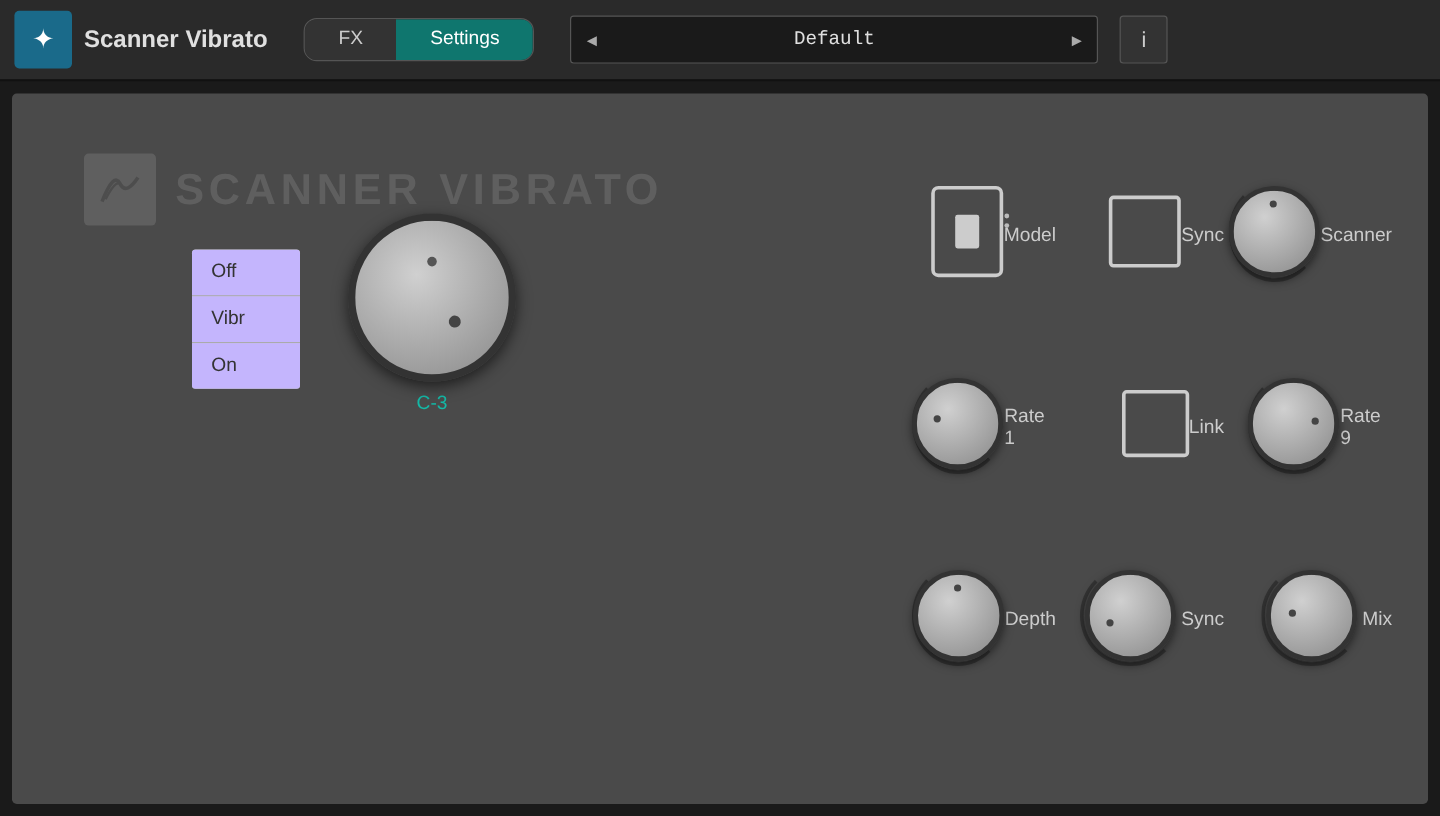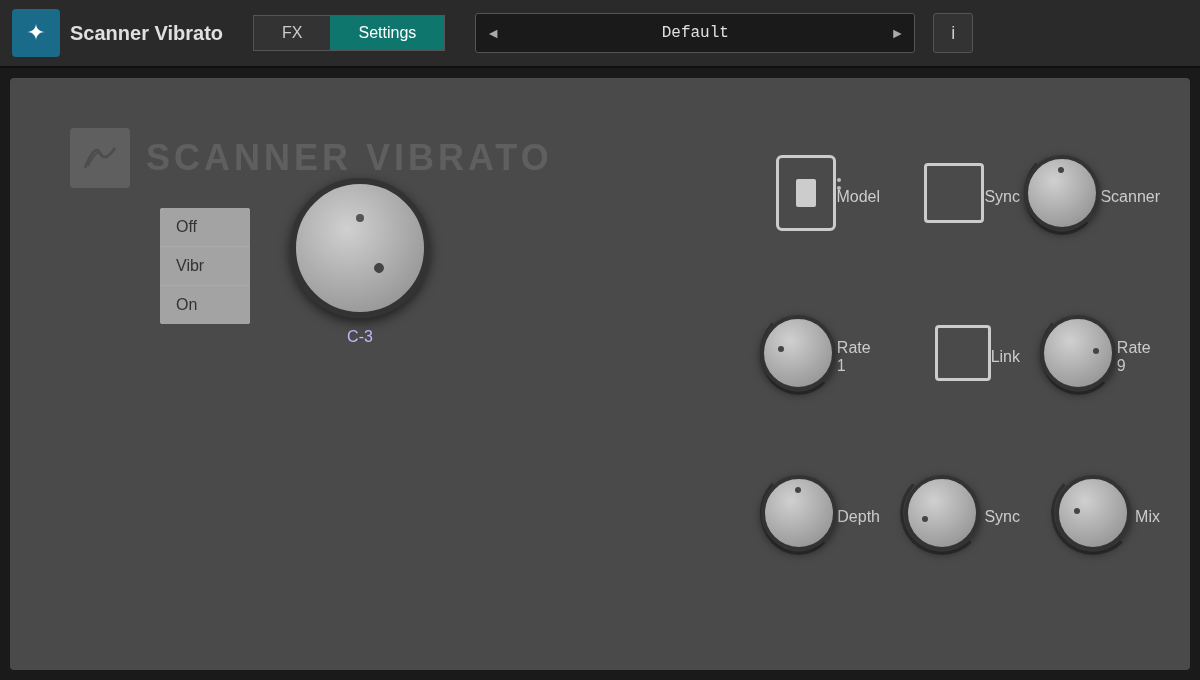--- a/index.html
+++ b/index.html
@@ -38,21 +38,21 @@
     .app-title {
       color: #e0e0e0;
       font-size: 20px;
       font-weight: bold;
       margin-right: 20px;
       flex-shrink: 0;
     }
     .tab-group {
       display: flex;
       border: 1px solid #555;
-      border-radius: 0;
+      border-radius: 11px;
       overflow: hidden;
       flex-shrink: 0;
     }
     .tab {
       padding: 8px 28px;
       font-size: 16px;
       cursor: pointer;
       color: #ccc;
       background: #333;
       border: none;
@@ -161,21 +161,21 @@
       background: #d0d0d0;
       border-radius: 3px;
       width: 90px;
       overflow: hidden;
     }
     .mode-item {
       padding: 10px 16px;
       font-size: 16px;
       color: #333;
       cursor: pointer;
-      background: #a3a3a3;
+      background: #c4b5fd;
     }
     .mode-item:not(:last-child) {
       border-bottom: 1px solid #aaa;
     }
 
     
     .main-knob-area {
       position: absolute;
       left: 280px;
       top: 100px;
@@ -209,21 +209,21 @@
       width: 8px;
       height: 8px;
       background: #555;
       border-radius: 50%;
       top: 30px;
       left: 50%;
       transform: translateX(-50%);
     }
     .knob-label {
       margin-top: 10px;
-      color: #c4b5fd;
+      color: #14b8a6;
       font-size: 16px;
     }
 
     
     .controls-grid {
       position: absolute;
       right: 30px;
       top: 40px;
       display: grid;
       grid-template-columns: repeat(3, 120px);

